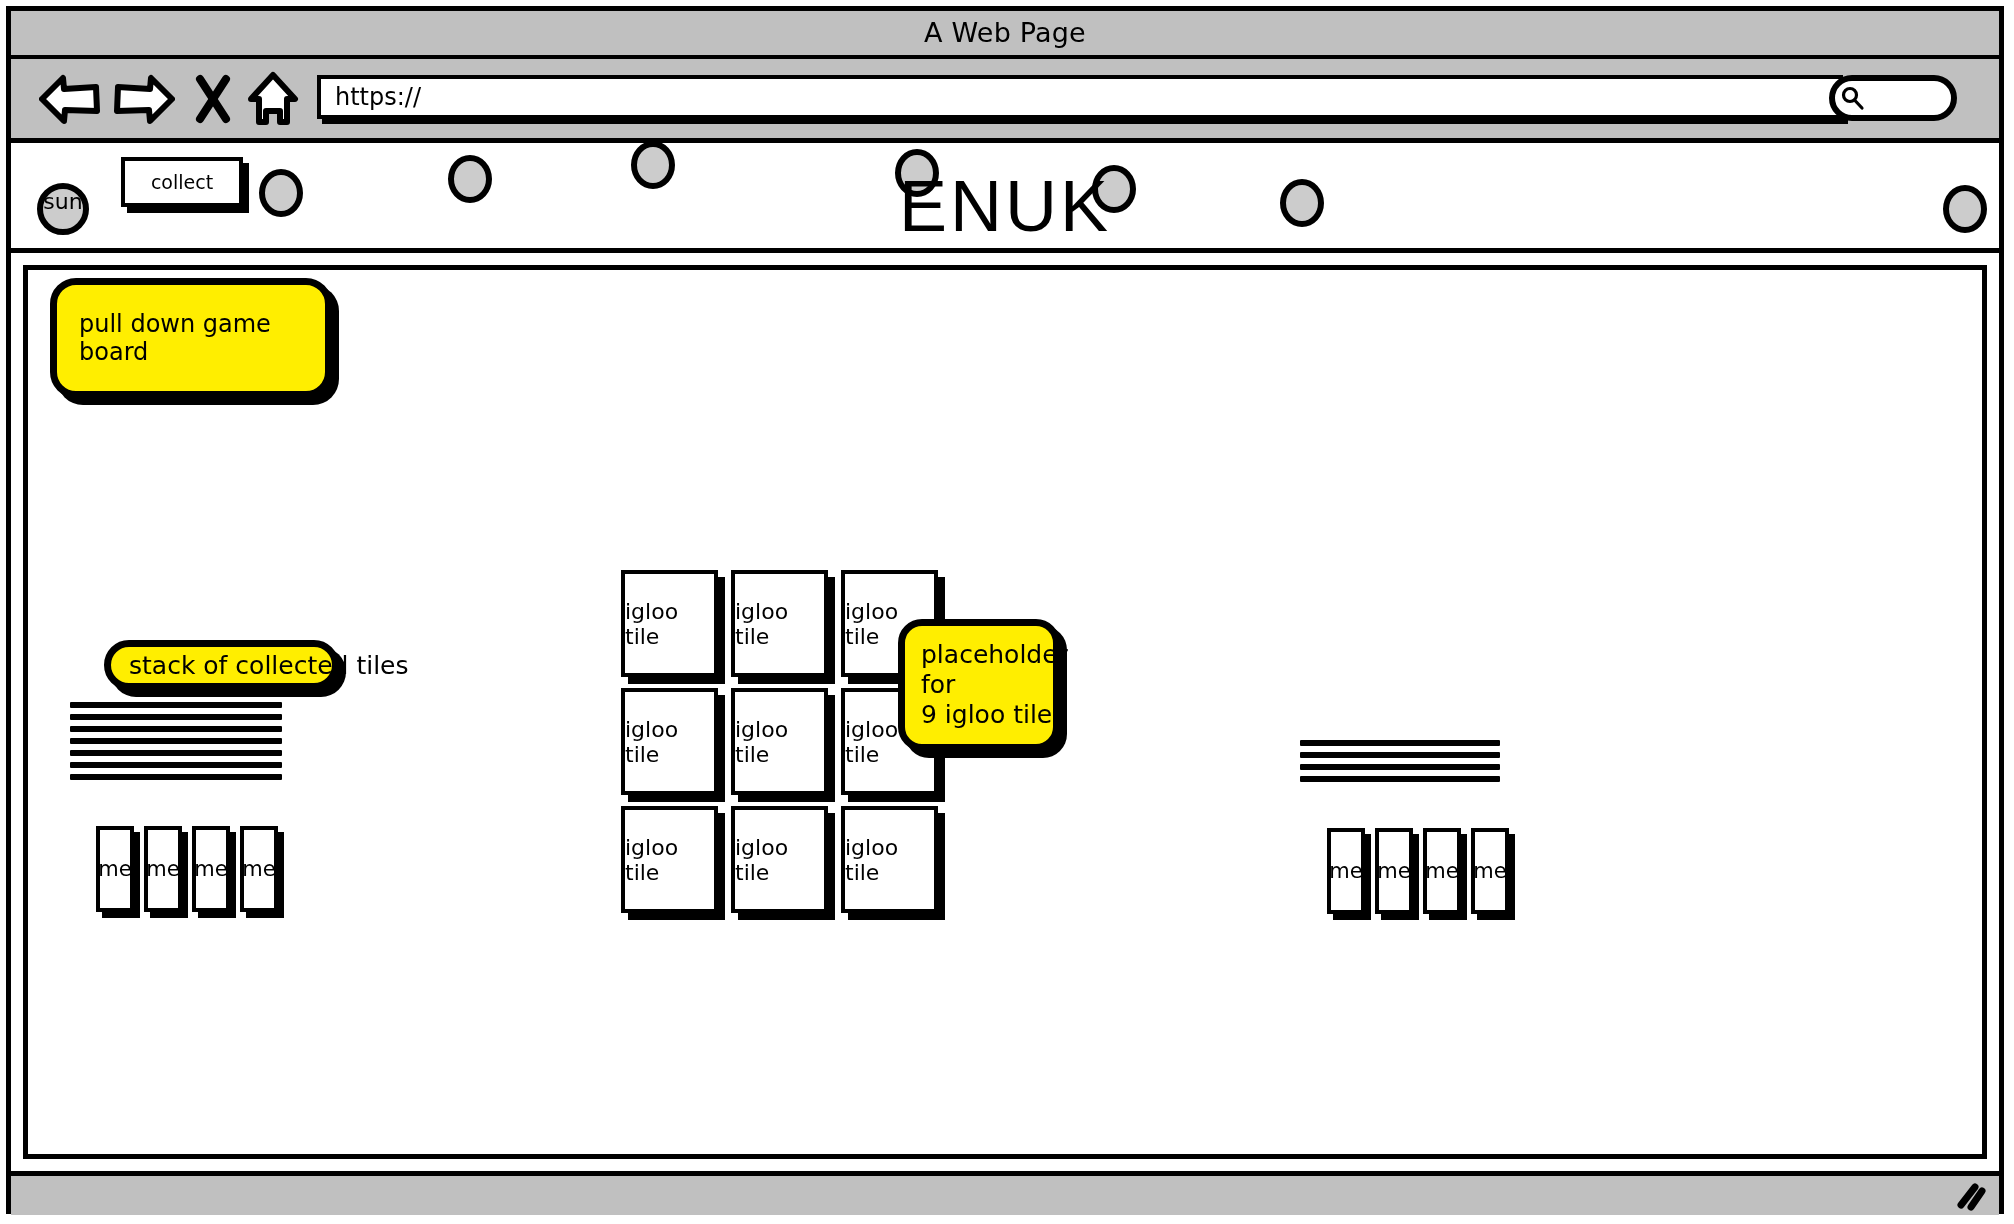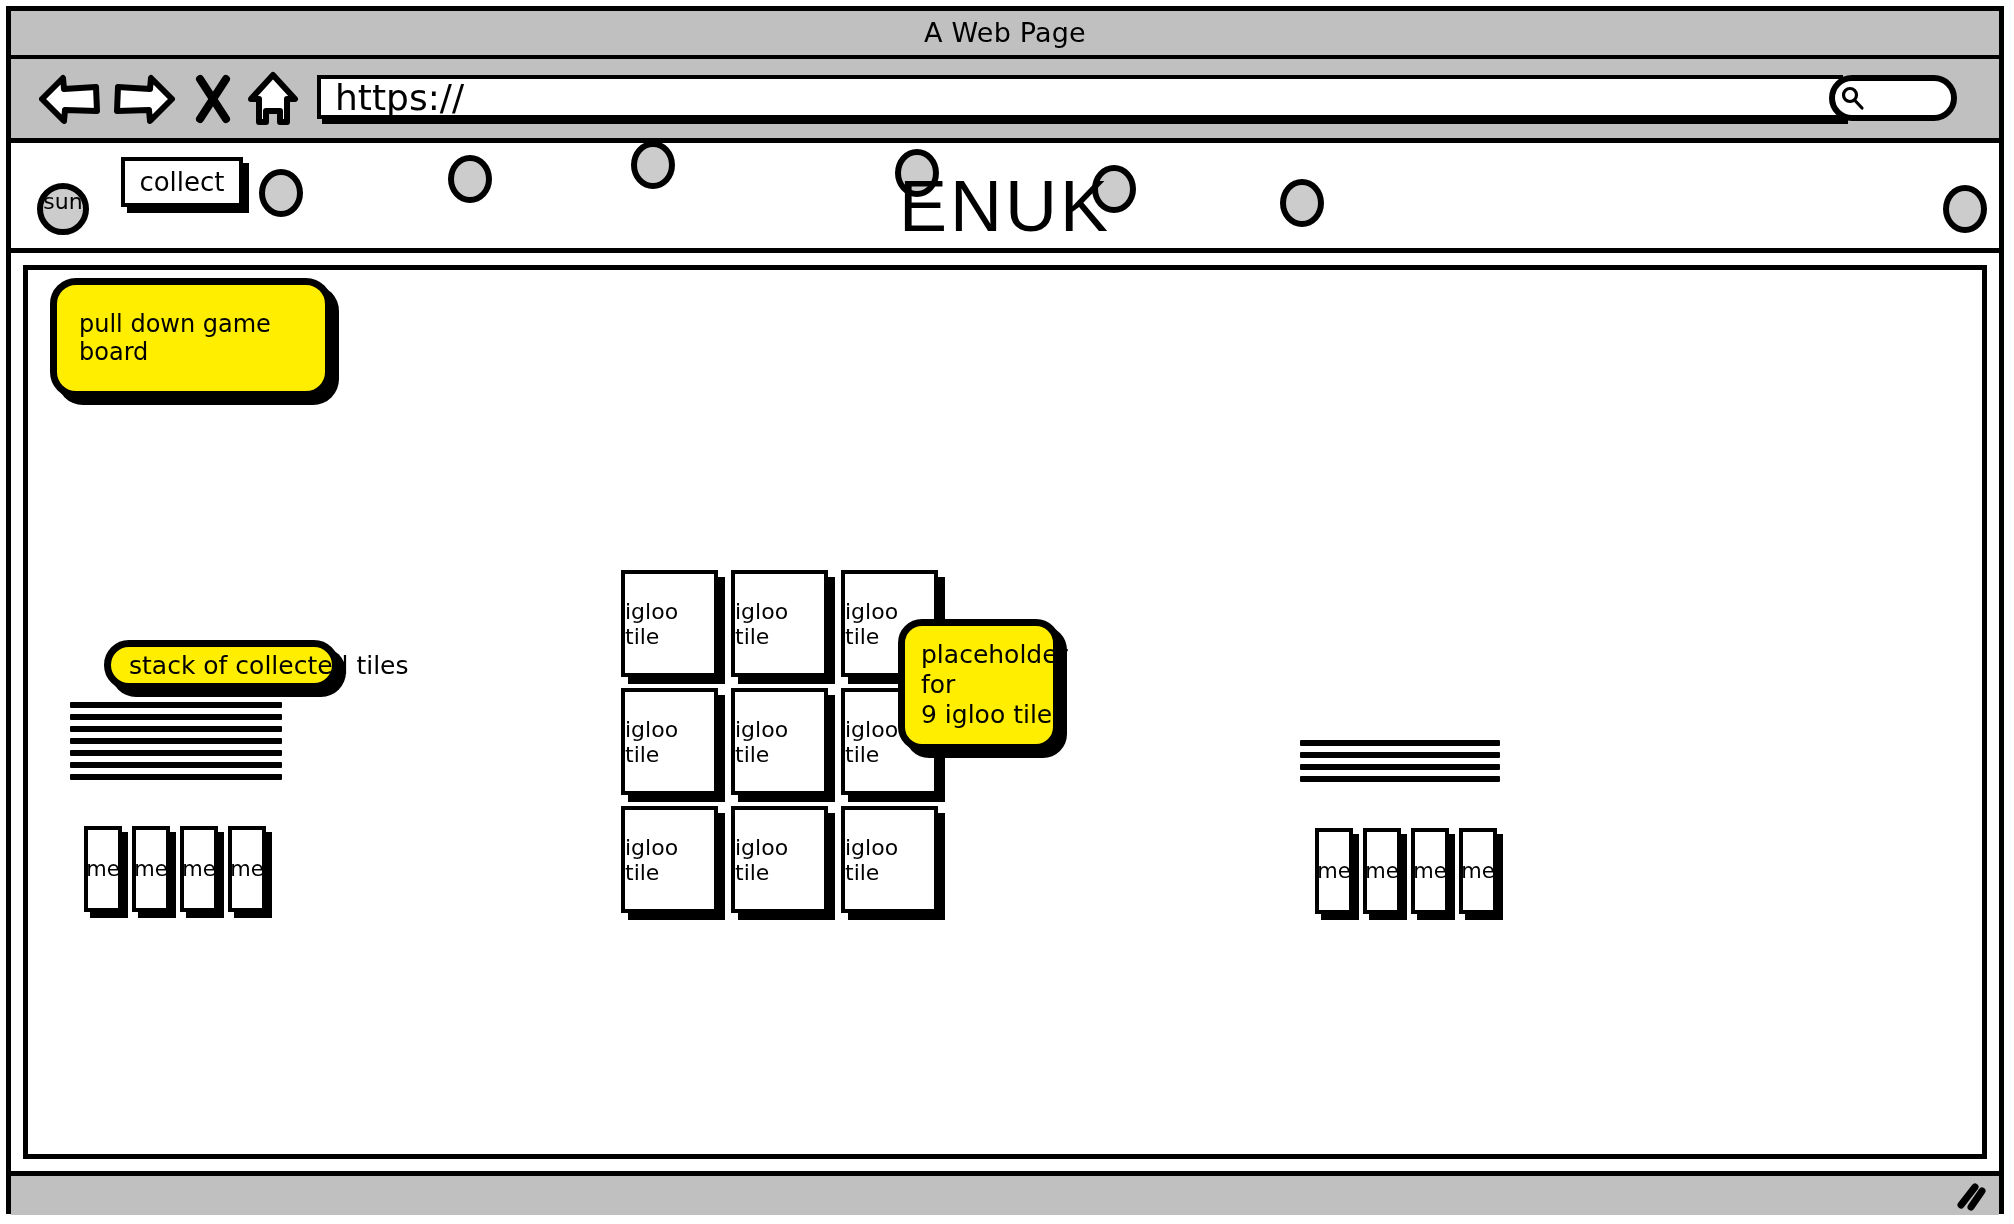--- a/index.html
+++ b/index.html
@@ -69,21 +69,21 @@
     top: 16px;
     width: 1526px;
     height: 44px;
     background: #ffffff;
     border: 4px solid #000;
     box-sizing: border-box;
     box-shadow: 5px 5px 0 0 #000;
     display: flex;
     align-items: center;
     padding-left: 14px;
-    font-size: 36px;
+    font-size: 24px;
     color: #000;
     cursor: text;
   }
   #search-pill {
     position: absolute;
     right: 42px;
     top: 16px;
     width: 128px;
     height: 46px;
     background: #ffffff;
@@ -142,21 +142,21 @@
     top: 14px;
     width: 122px;
     height: 50px;
     background: #ffffff;
     border: 4px solid #000;
     box-sizing: border-box;
     box-shadow: 6px 6px 0 0 #000;
     display: flex;
     align-items: center;
     justify-content: center;
-    font-size: 26px;
+    font-size: 19px;
     color: #000;
     cursor: pointer;
   }
   #brand-title {
     position: absolute;
     left: 0; right: 0;
     top: 22px;
     text-align: center;
     font-family: Liberation Sans, sans-serif;
     font-size: 72px;
@@ -289,20 +289,21 @@
     margin-bottom: 6px;
     border-radius: 1px;
   }
   #tile-stack-left  { left: 42px; top: 432px; width: 212px; }
   #tile-stack-right { left: 1272px; top: 470px; width: 200px; }
 
   
   .meeple-row {
     position: absolute;
     display: flex;
+    margin-left: 12px;
   }
   .meeple-card {
     width: 38px;
     height: 86px;
     background: #ffffff;
     border: 4px solid #000;
     box-sizing: border-box;
     box-shadow: 6px 6px 0 0 #000;
     margin-right: 10px;
     display: flex;

